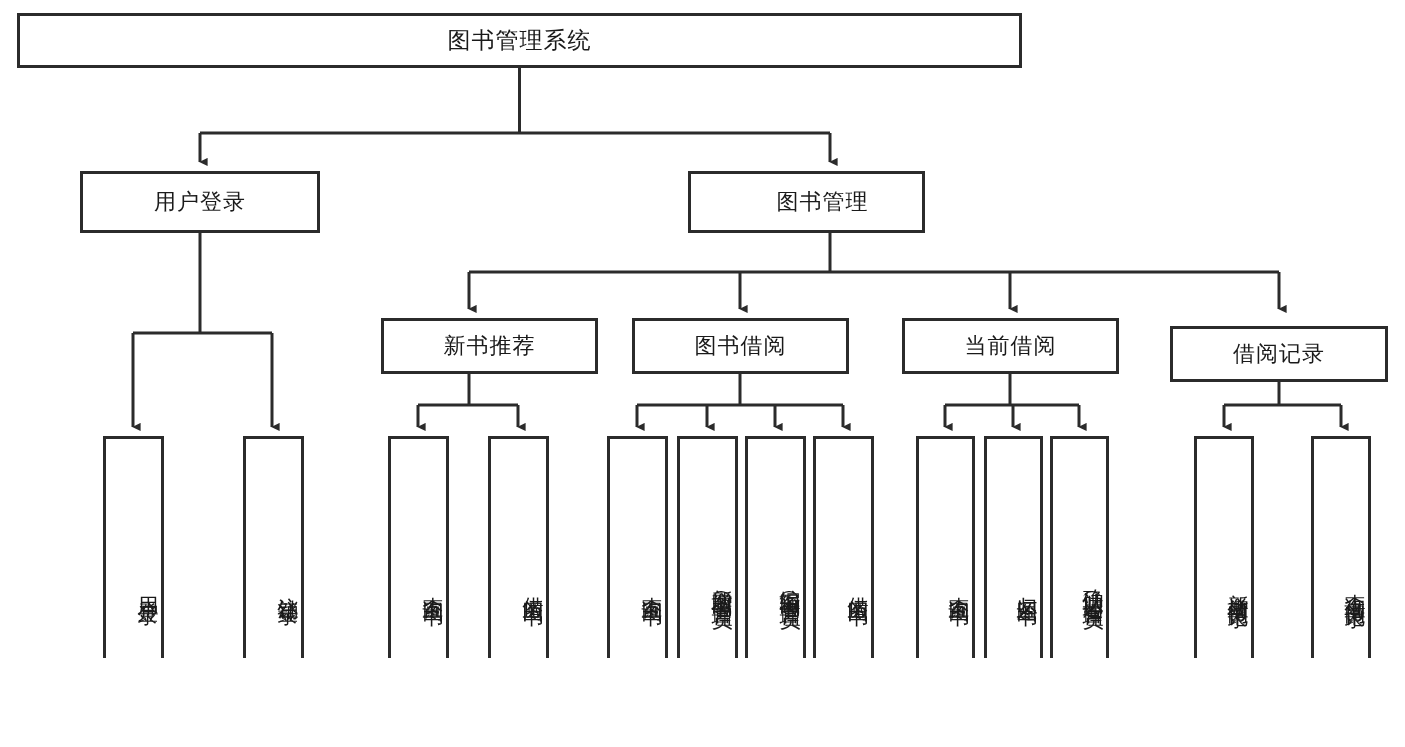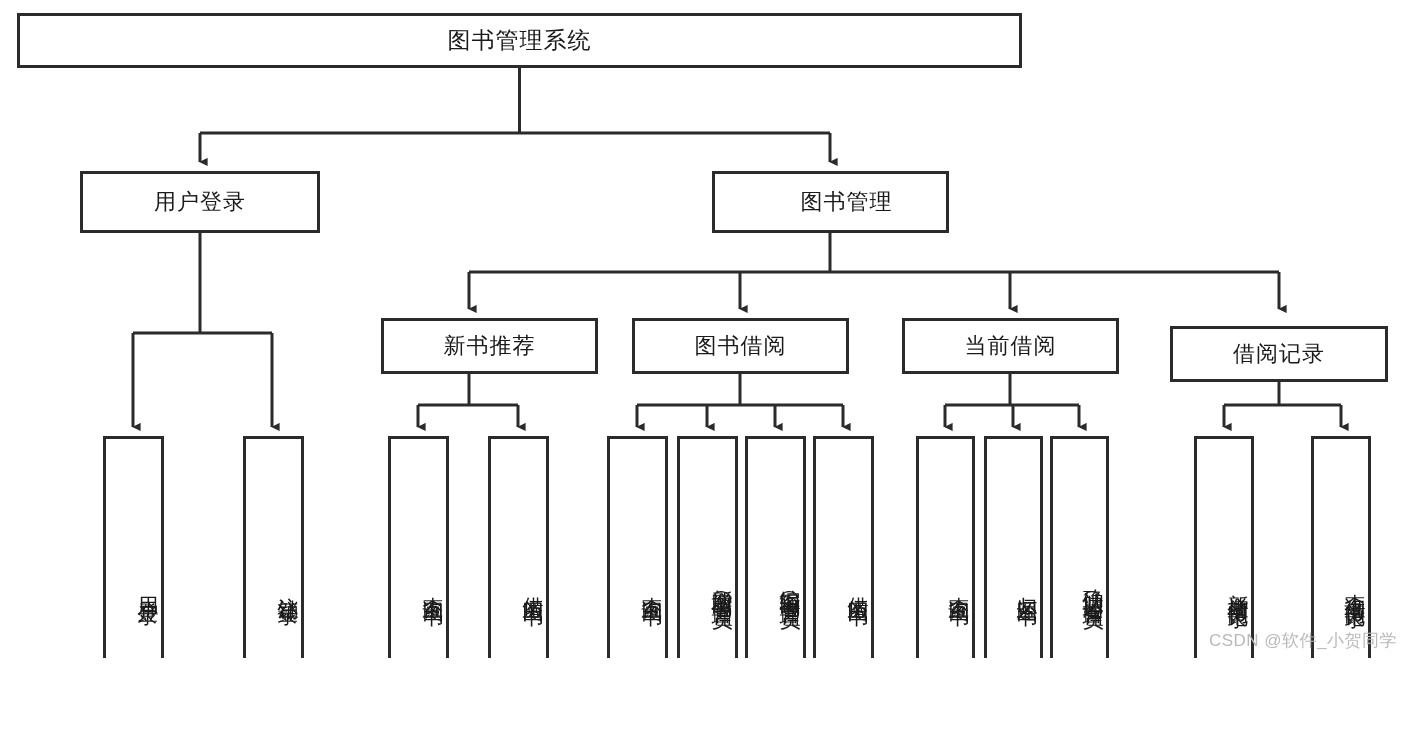--- a/index.html
+++ b/index.html
@@ -130,21 +130,21 @@
     </g>
   </svg>
 
   <div class="node horiz root" id="root-node" style="left: 17px; top: 13px; width: 1005px; height: 55px;">
     <span>图书管理系统</span>
   </div>
 
   <div class="node horiz" id="l1-0" style="left: 80px; top: 171px; width: 240px; height: 62px;">
     <span>用户登录</span>
   </div>
-  <div class="node horiz" id="l1-1" style="left: 712px; top: 171px; width: 237px; height: 62px; padding-left: 32px;">
+  <div class="node horiz" id="l1-1" style="left: 688px; top: 171px; width: 237px; height: 62px; padding-left: 32px;">
     <span>图书管理</span>
   </div>
 
   <div class="node horiz" id="l2-0" style="left: 361px; top: 318px; width: 217px; height: 56px; margin-left: 20px;">
     <span>新书推荐</span>
   </div>
   <div class="node horiz" id="l2-1" style="left: 632px; top: 318px; width: 217px; height: 56px;">
     <span>图书借阅</span>
   </div>
   <div class="node horiz" id="l2-2" style="left: 902px; top: 318px; width: 217px; height: 56px;">
@@ -187,14 +187,13 @@
   <div class="node vert" id="lf-10" style="left: 1050px; top: 436px; width: 59px; height: 299px;">
     <span class="vlabel">确认归还（管理员）</span>
   </div>
   <div class="node vert" id="lf-11" style="left: 1194px; top: 436px; width: 60px; height: 299px;">
     <span class="vlabel">新增借阅记录</span>
   </div>
   <div class="node vert" id="lf-12" style="left: 1311px; top: 436px; width: 60px; height: 299px;">
     <span class="vlabel">查询借阅记录</span>
   </div>
 
-  <div class="watermark">CSDN @软件_小贺同学</div>
 </div>
 
 </body></html>

